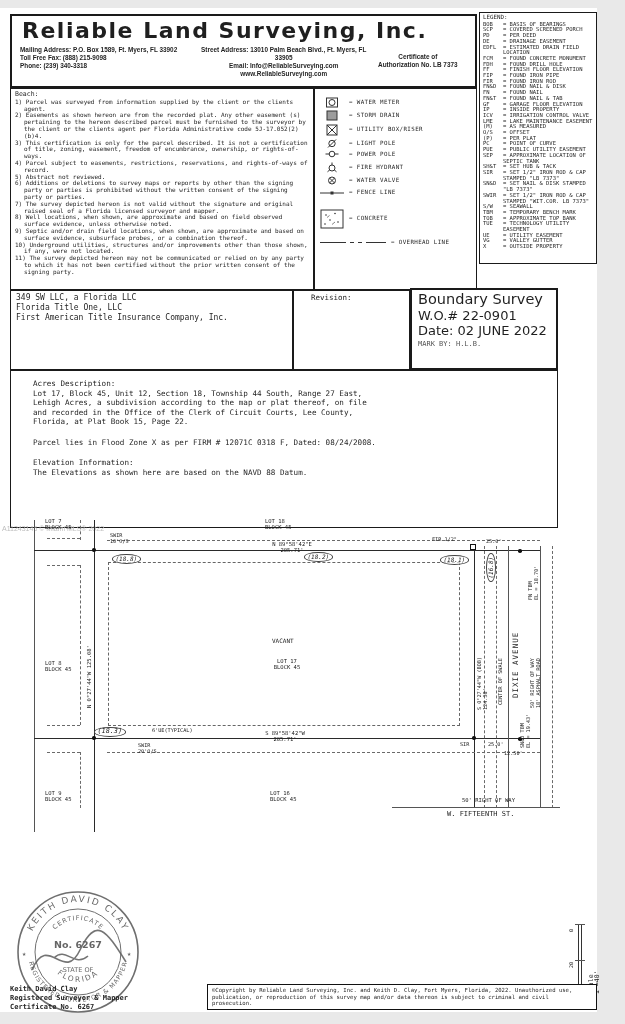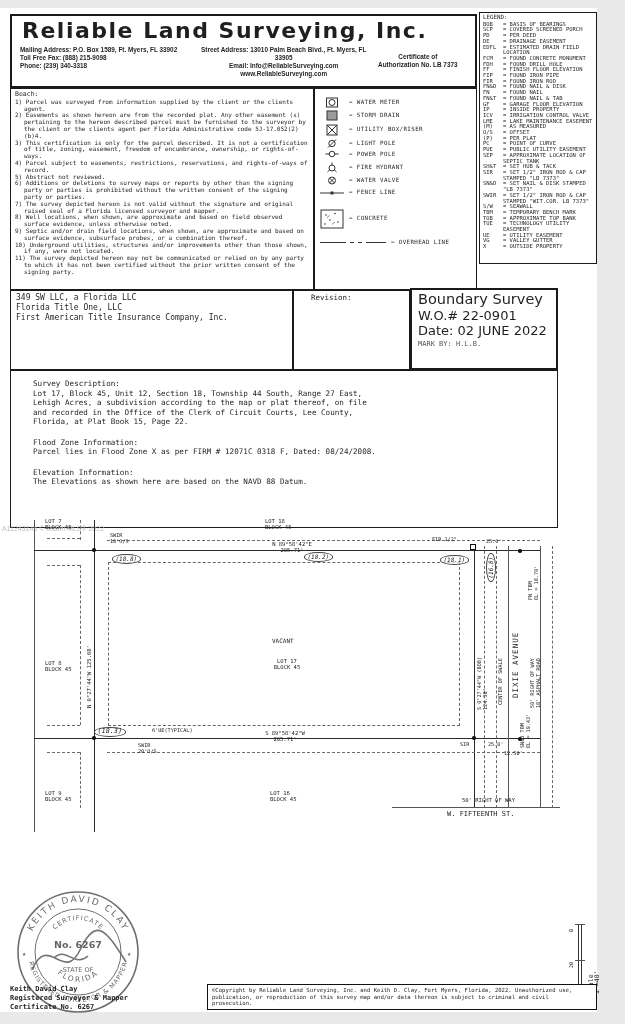--- a/index.html
+++ b/index.html
@@ -403,25 +403,24 @@
   </div>
   <div class="box survey-box" style="left:410px;top:280px;width:148px;height:82px">
     <div class="survey-t">Boundary Survey</div>
     <div class="survey-wo">W.O.# 22-0901</div>
     <div class="survey-dt">Date: 02 JUNE 2022</div>
     <div class="survey-db">MARK BY: H.L.B.</div>
   </div>
 
   <div class="box desc-box" style="left:10px;top:362px;width:548px;height:158px">
     <div class="desc-sec" style="width:350px">
-      <div>Survey Description:</div>
+      <div>Acres Description:</div>
       <div>Lot 17, Block 45, Unit 12, Section 18, Township 44 South, Range 27 East, Lehigh Acres, a subdivision according to the map or plat thereof, on file and recorded in the Office of the Clerk of Circuit Courts, Lee County, Florida, at Plat Book 15, Page 22.</div>
     </div>
     <div class="desc-sec" style="width:430px">
-      <div>Flood Zone Information:</div>
       <div>Parcel lies in Flood Zone X as per FIRM # 12071C 0318 F, Dated: 08/24/2008.</div>
     </div>
     <div class="desc-sec" style="width:430px">
       <div>Elevation Information:</div>
       <div>The Elevations as shown here are based on the NAVD 88 Datum.</div>
     </div>
   </div>
 
   <div class="wmark" style="left:2px;top:517px">A11243145 © Miami MLS® 2022</div>
 

